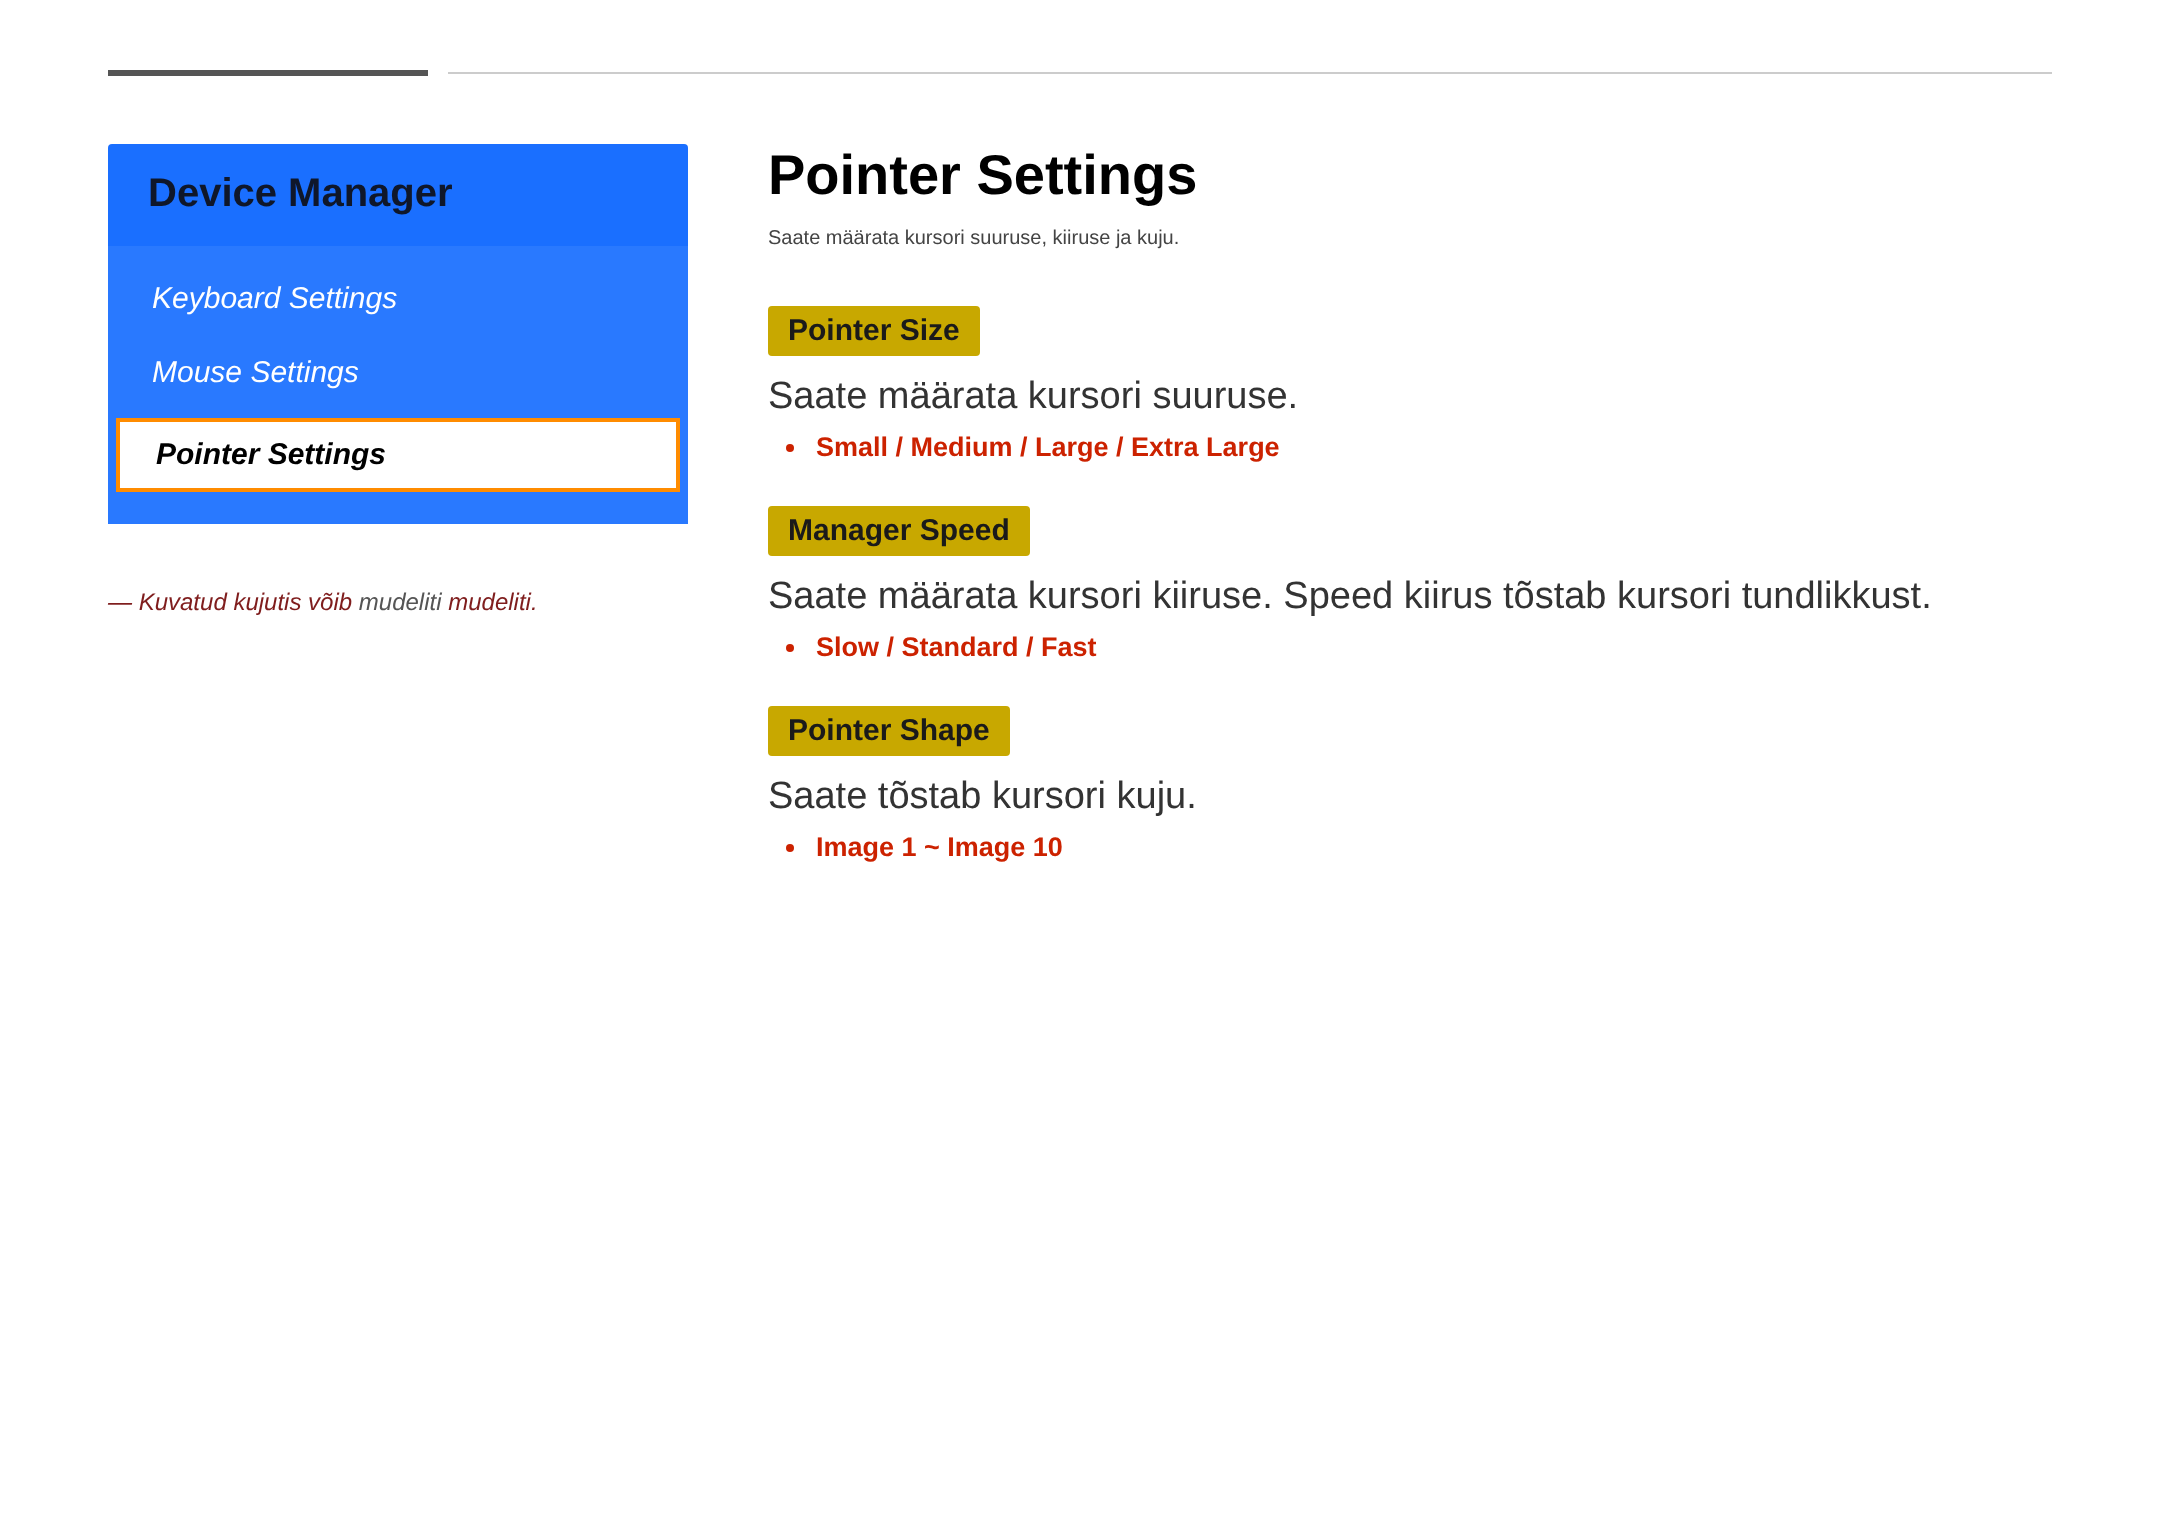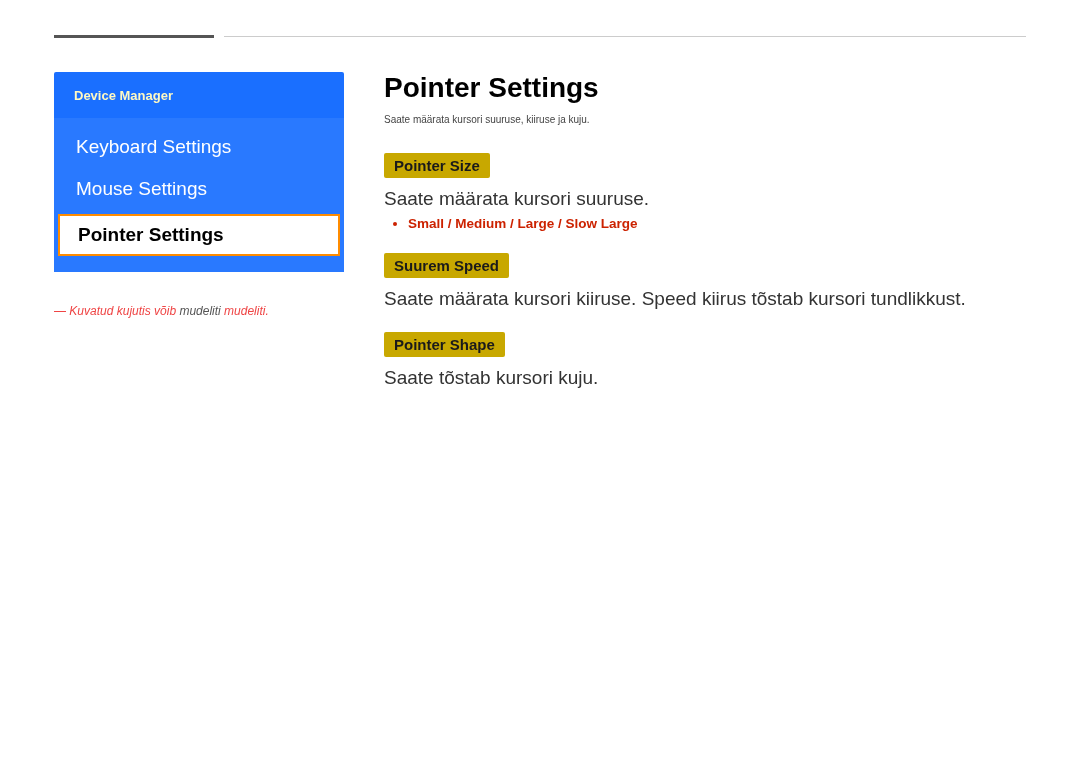--- a/index.html
+++ b/index.html
@@ -47,35 +47,36 @@
       flex-shrink: 0;
     }
 
     .sidebar-header {
       background: #1a6fff;
       padding: 14px 20px;
       border-radius: 2px 2px 0 0;
     }
 
     .sidebar-header-title {
-      color: #fef9c3;
-      font-size: 13px;
+      color: #0f172a;
+      font-size: 20px;
       font-weight: bold;
     }
 
     .sidebar-menu {
       background: #2979ff;
       padding: 8px 0 12px 0;
     }
 
     .sidebar-item {
       padding: 10px 22px;
       color: #ffffff;
-      font-size: 19px;
+      font-size: 15px;
       cursor: pointer;
+      font-style: italic;
     }
 
     .sidebar-item.active {
       background: #ffffff;
       color: #000000;
       border: 2px solid #ff8c00;
       margin: 4px 4px;
       padding: 8px 18px;
       font-weight: 600;
     }
@@ -83,21 +84,21 @@
     .sidebar-note {
       margin-top: 30px;
       font-size: 12px;
       color: #888;
       line-height: 1.5;
       padding-right: 10px;
     }
 
     .sidebar-note span {
       font-style: italic;
-      color: #ef4444;
+      color: #7f1d1d;
     }
 
     
     .content {
       flex: 1;
       padding: 0 40px;
     }
 
     .page-title {
       font-size: 28px;
@@ -176,28 +177,34 @@
   </div>
 
   <div class="content">
     <h1 class="page-title">Pointer Settings</h1>
     <p class="page-subtitle">Saate määrata kursori suuruse, kiiruse ja kuju.</p>
 
     <div class="section">
       <div class="section-title">Pointer Size</div>
       <p class="section-desc">Saate määrata kursori suuruse.</p>
       <ul class="section-options">
-        <li>Small / Medium / Large / Slow Large</li>
+        <li>Small / Medium / Large / Extra Large</li>
       </ul>
     </div>
 
     <div class="section">
-      <div class="section-title">Suurem Speed</div>
+      <div class="section-title">Manager Speed</div>
       <p class="section-desc">Saate määrata kursori kiiruse. Speed kiirus tõstab kursori tundlikkust.</p>
+      <ul class="section-options">
+        <li>Slow / Standard / Fast</li>
+      </ul>
     </div>
 
     <div class="section">
       <div class="section-title">Pointer Shape</div>
       <p class="section-desc">Saate tõstab kursori kuju.</p>
+      <ul class="section-options">
+        <li>Image 1 ~ Image 10</li>
+      </ul>
     </div>
 
   </div>
 </div>
 
 </body></html>

